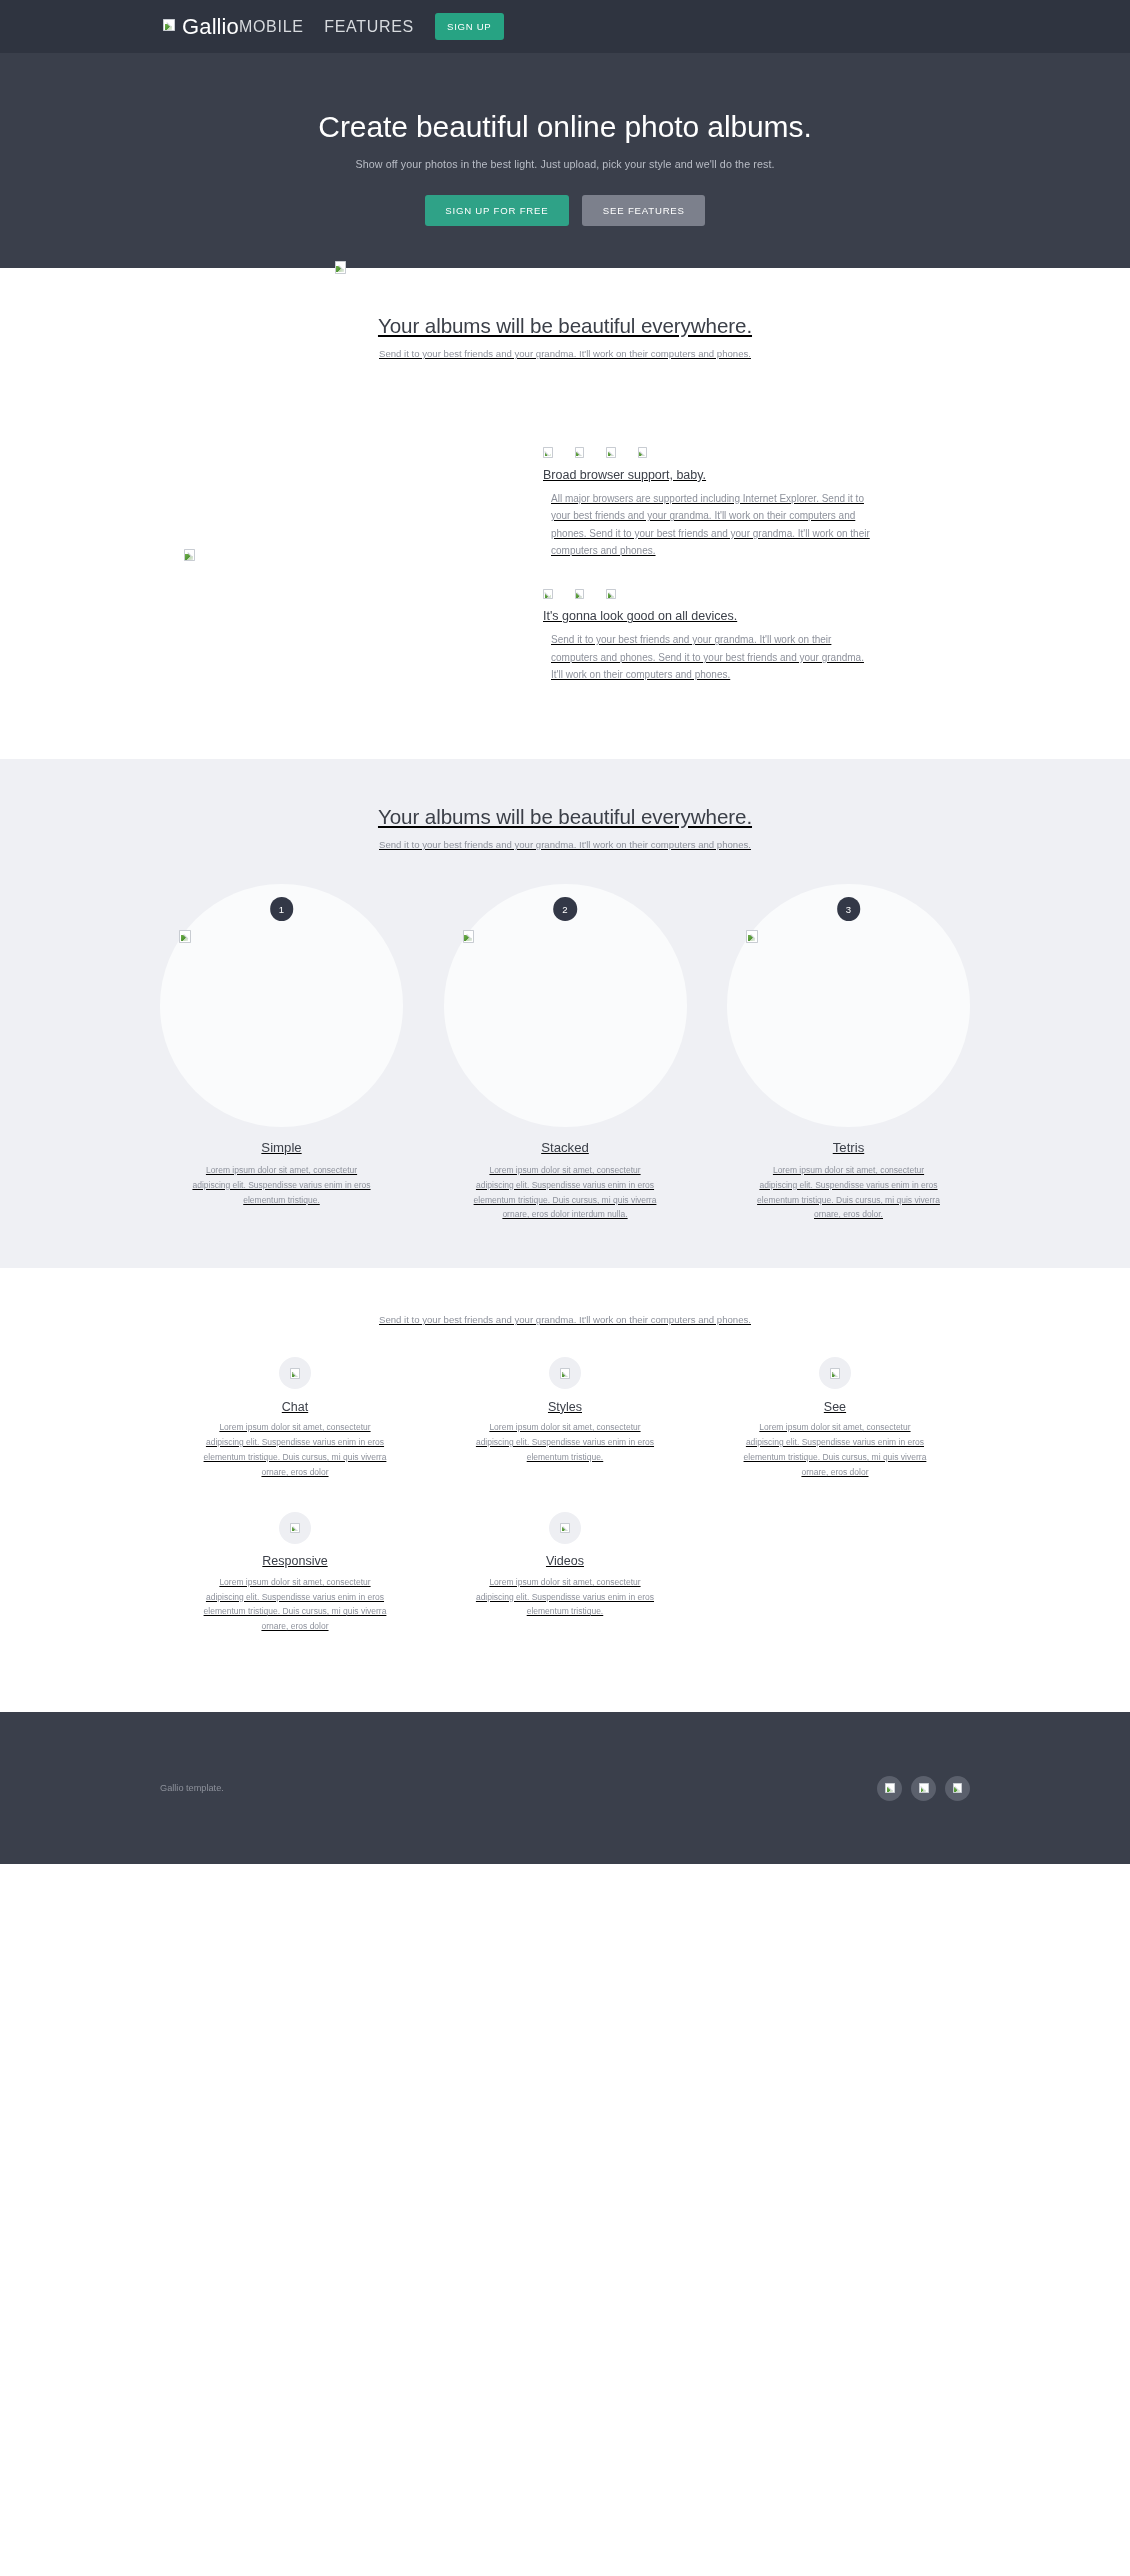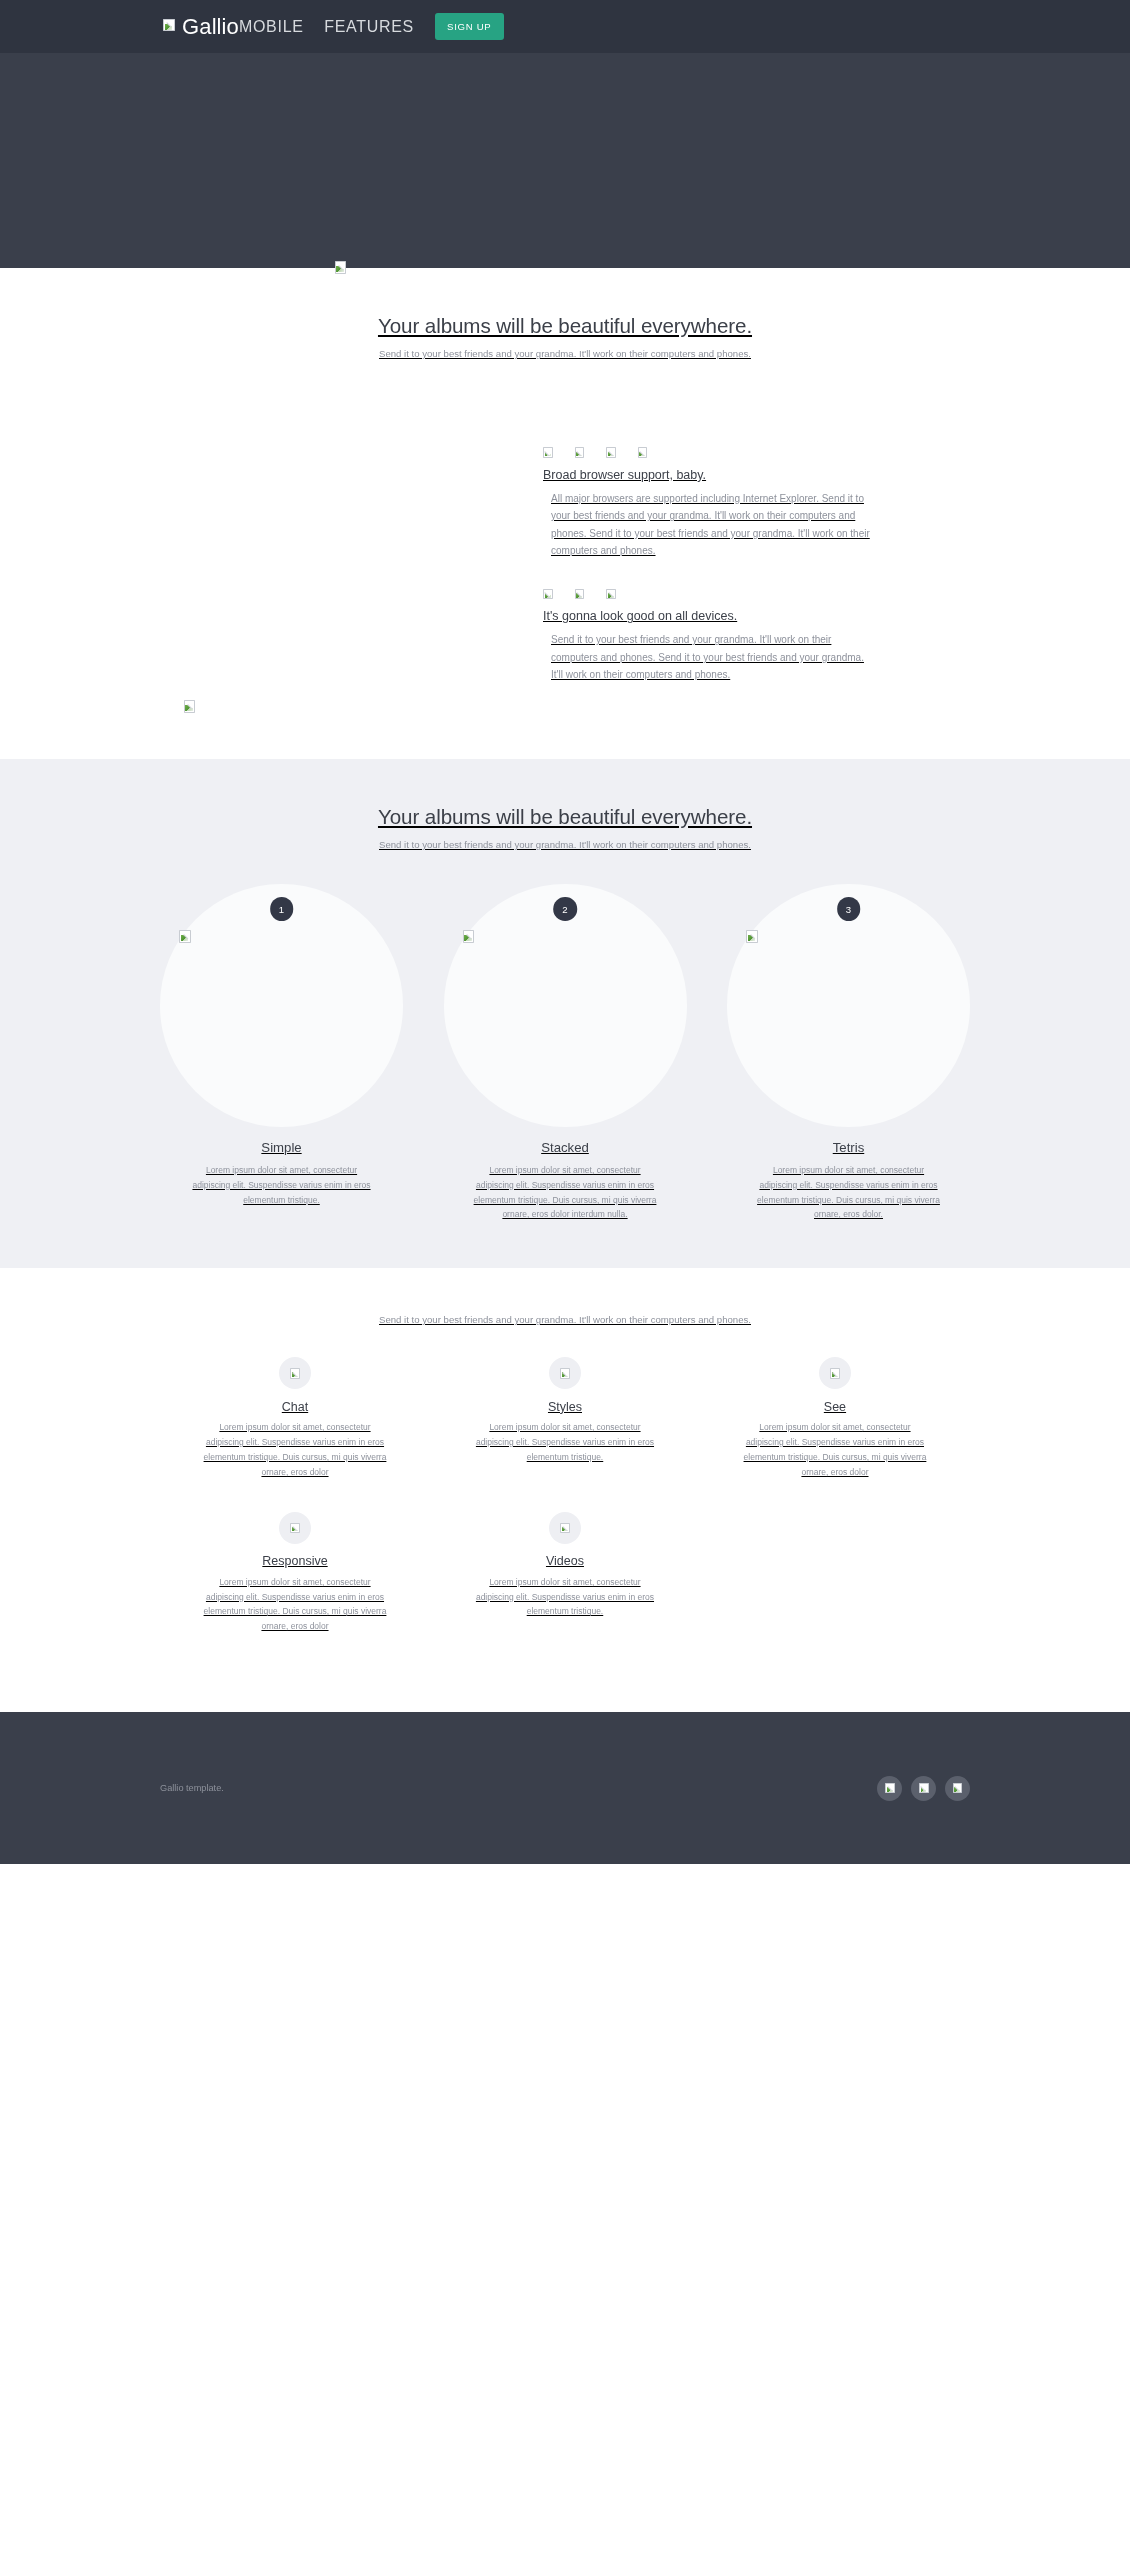--- a/index.html
+++ b/index.html
@@ -150,21 +150,21 @@
     color: #8d919b;
     font-size: 9.6px;
     font-weight: 400;
     margin: 0;
   }
 
   
   .feature-split {
     display: flex;
     margin-top: 29px;
-    align-items: flex-end;
+    align-items: center;
   }
   .feature-art {
     width: 383px;
     padding-left: 23.6px;
     padding-top: 7.4px;
   }
   .feature-copy { width: 339px; padding-top: 59px; }
   .feature-block { margin-bottom: 29px; }
   .feature-icons { display: flex; gap: 22px; margin-bottom: 10.3px; }
   .feature-heading {
@@ -301,20 +301,28 @@
       </div>
       <div class="main-nav">
         <a class="nav-link">MOBILE</a>
         <a class="nav-link">FEATURES</a>
         <button class="nav-cta">SIGN UP</button>
       </div>
     </div>
   </div>
 
   <div class="hero">
+    <div class="hero-inner">
+      <h1 class="hero-title">Create beautiful online photo albums.</h1>
+      <p class="hero-sub">Show off your photos in the best light.  Just upload, pick your style and we'll do the rest.</p>
+      <div class="hero-buttons">
+        <button class="btn btn-primary">SIGN UP FOR FREE</button>
+        <button class="btn btn-ghost">SEE FEATURES</button>
+      </div>
+    </div>
     <div class="hero-shot">
       <span class="brokenimg"></span>
     </div>
   </div>
 
   <div class="section light">
     <div class="section-inner">
       <h2 class="section-title">Your albums will be beautiful everywhere.</h2>
       <p class="section-sub">Send it to your best friends and your grandma. It'll work on their computers and phones.</p>
 

